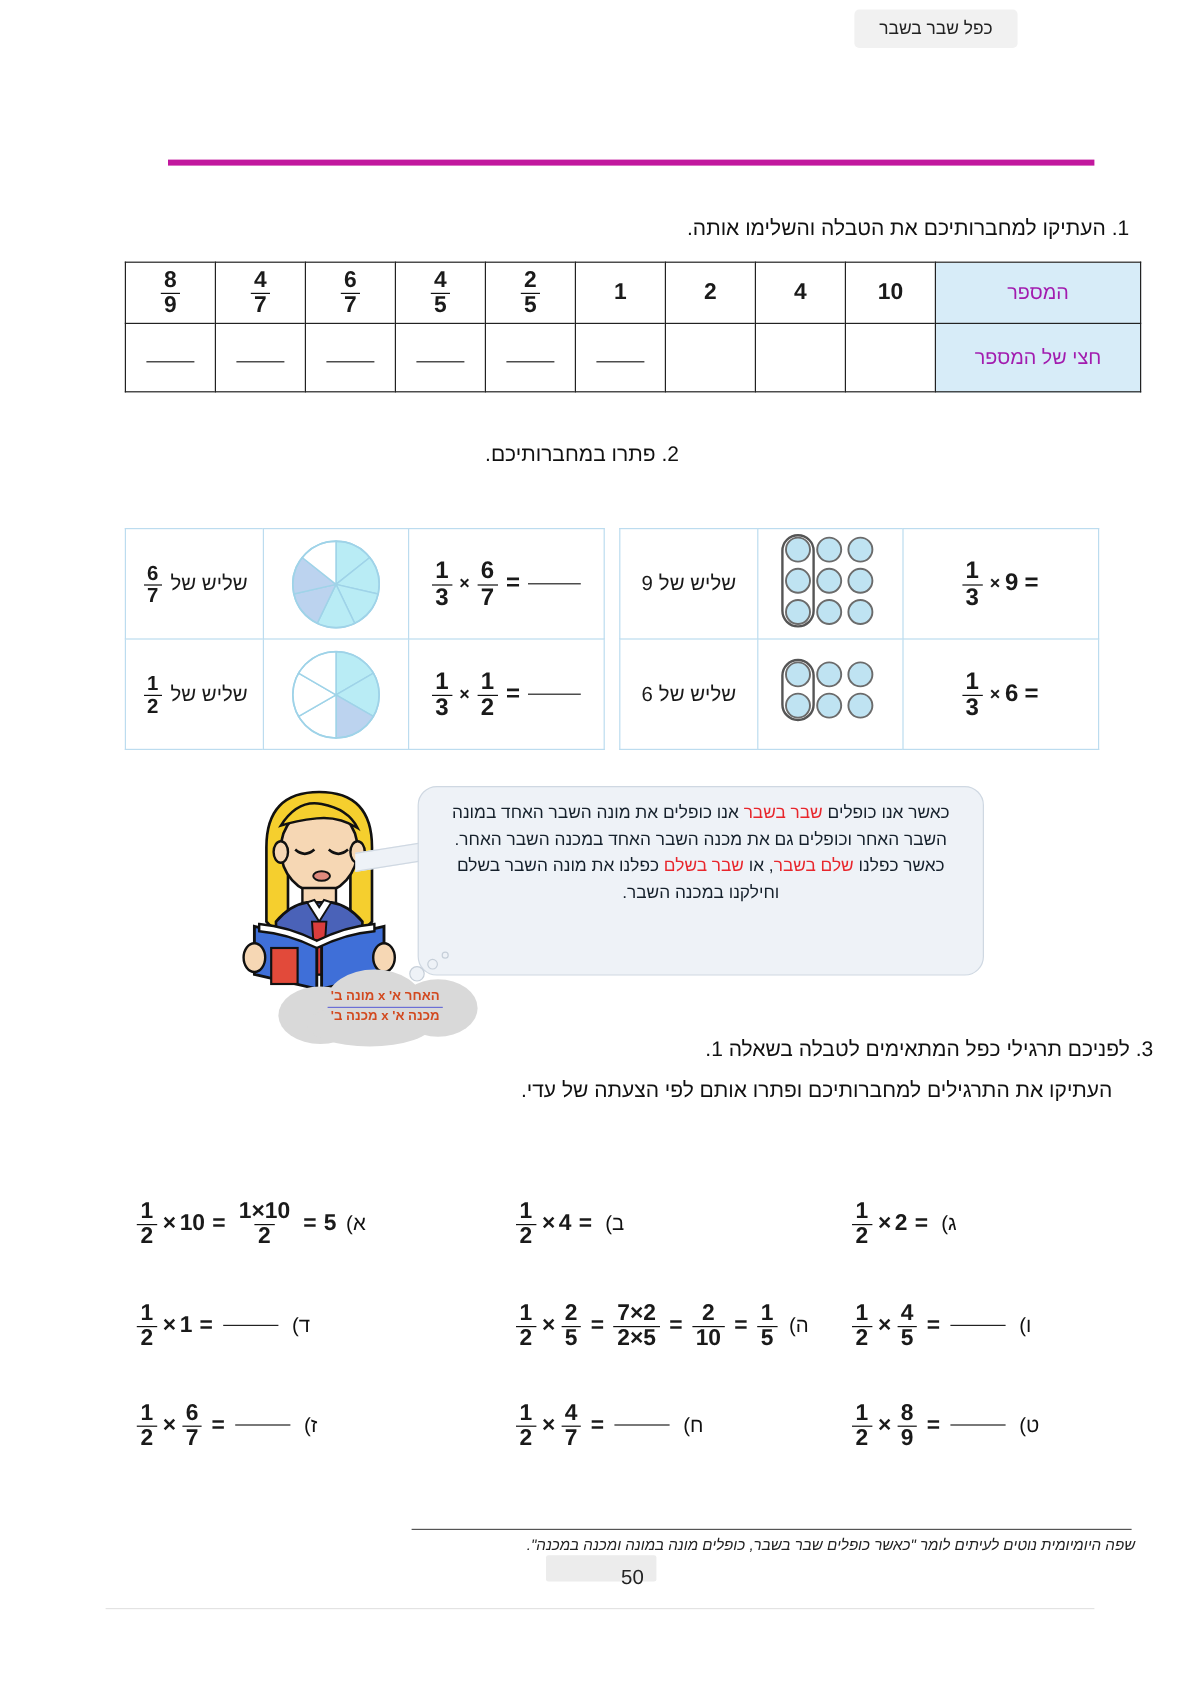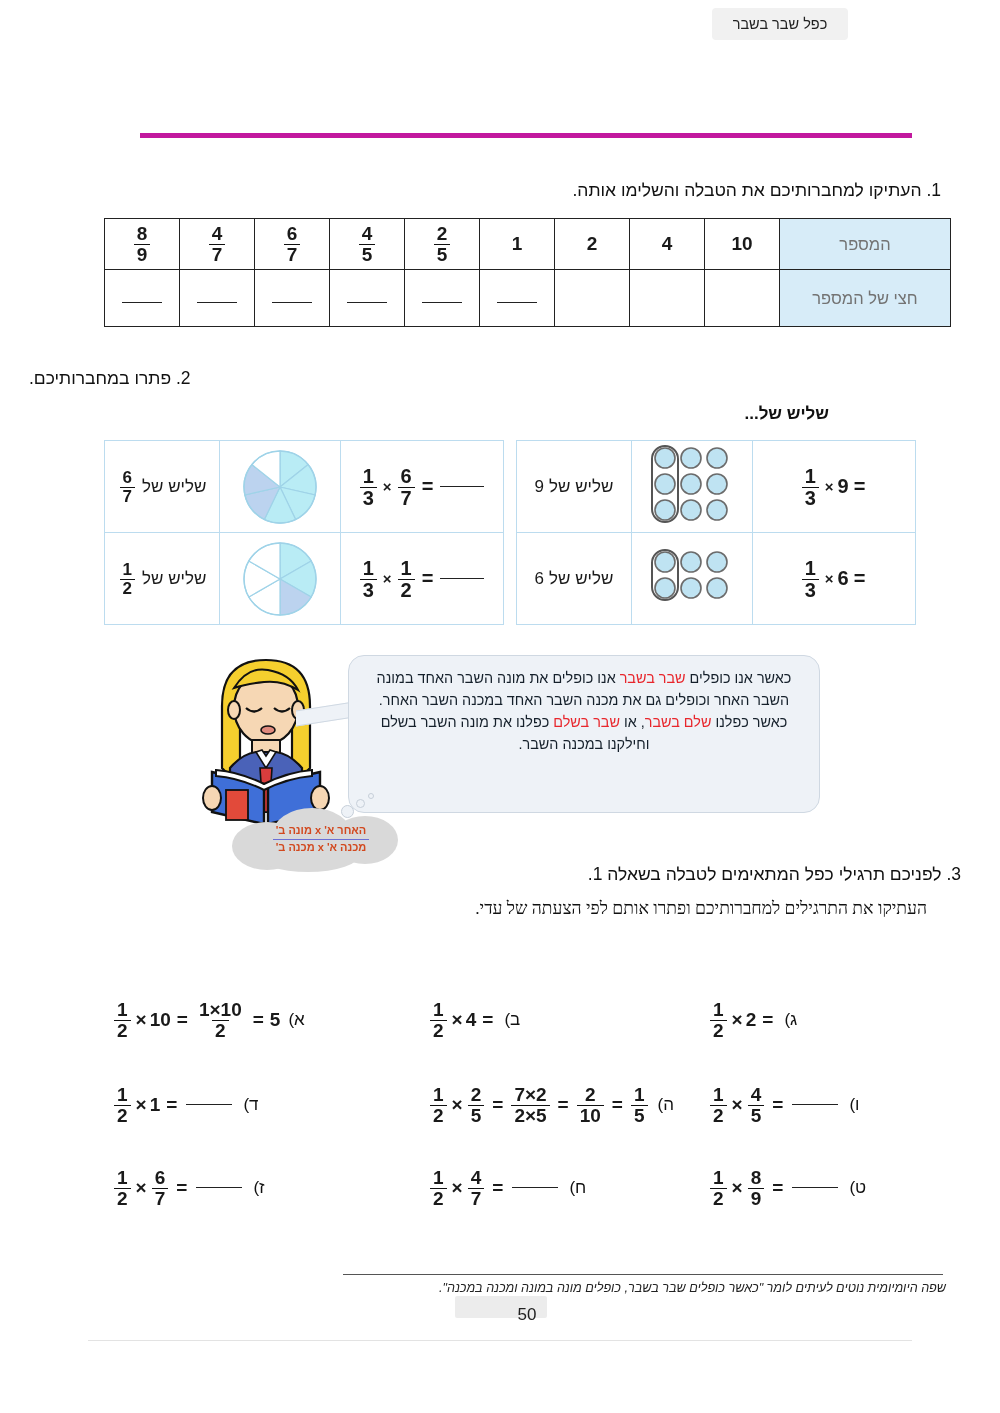--- a/index.html
+++ b/index.html
@@ -49,21 +49,21 @@
     background:#fff;
   }
   #table1 td{
     border:1.4px solid #222;
     text-align:center;vertical-align:middle;
     font-size:19px;font-weight:bold;
     height:48px;
   }
   #table1 td.lbl{
     background:#d7ecf8;width:168px;font-size:16.5px;font-weight:normal;
-    color:#737373;
+    color:#a21caf;
   }
   #table1 td.cell{width:72px;}
   #table1 tr.row2 td{height:54px;}
   .blankbar{display:inline-block;width:40px;border-top:1.6px solid #222;height:1px;}
 
   
   .minitable{
     position:absolute;border-collapse:collapse;direction:rtl;
   }
   .minitable td{
@@ -206,25 +206,24 @@
       <td class="cell" id="t1d3"><span class="blankbar"></span></td>
       <td class="cell" id="t1d4"><span class="blankbar"></span></td>
       <td class="cell" id="t1d5"><span class="blankbar"></span></td>
       <td class="cell" id="t1d6"><span class="blankbar"></span></td>
       <td class="cell" id="t1d7"><span class="blankbar"></span></td>
       <td class="cell" id="t1d8"><span class="blankbar"></span></td>
     </tr>
   </tbody>
     </table>
 
-  <div class="q-line" style="top:368px;left:0;width:912px;text-align:left;">
+  <div class="q-line" style="top:368px;left:0;width:912px;text-align:center;">
     <span>2.</span>
     <span>פתרו במחברותיכם.</span>
   </div>
-  <div class="q-line bold" style="top:404px;left:0;width:800px;text-align:right;font-size:17px;">שליש של...</div>
 
   <table class="minitable" id="mt-right" style="top:440px;left:516px;">
     <tbody>
         <tr>
       <td class="mt-expr" id="mr0e"><span class="expr">
               <span class="frac ">
                 <span class="num">1</span>
                 <span class="den">3</span>
               </span>
               <span class="times">×</span>
@@ -403,21 +402,21 @@
     <div id="cloud-text">
       <span class="cnum">האחר א'  x  מונה ב'</span>
       <span class="cden">מכנה א'  x  מכנה ב'</span>
     </div>
   </div>
 
   <div class="q-line" style="top:864px;left:0;width:912px;margin-left:20px;">
     <span>3.</span>
     <span>לפניכם תרגילי כפל המתאימים לטבלה בשאלה 1.</span>
   </div>
-  <div class="q-line" style="top:898px;left:0;width:898px;text-align:right;font-family:Liberation Serif, serif;">העתיקו את התרגילים למחברותיכם ופתרו אותם לפי הצעתה של עדי.</div>
+  <div class="q-line" style="top:898px;left:0;width:898px;text-align:right;">העתיקו את התרגילים למחברותיכם ופתרו אותם לפי הצעתה של עדי.</div>
 
   <div class="ex" id="ex0" style="top:1000px;left:112px;">
       <span class="tag">א)</span>
       <span class="body">
         <span class="frac ">
           <span class="num">1</span>
           <span class="den">2</span>
         </span>
         <span class="times">×</span>
         <span>10</span>

